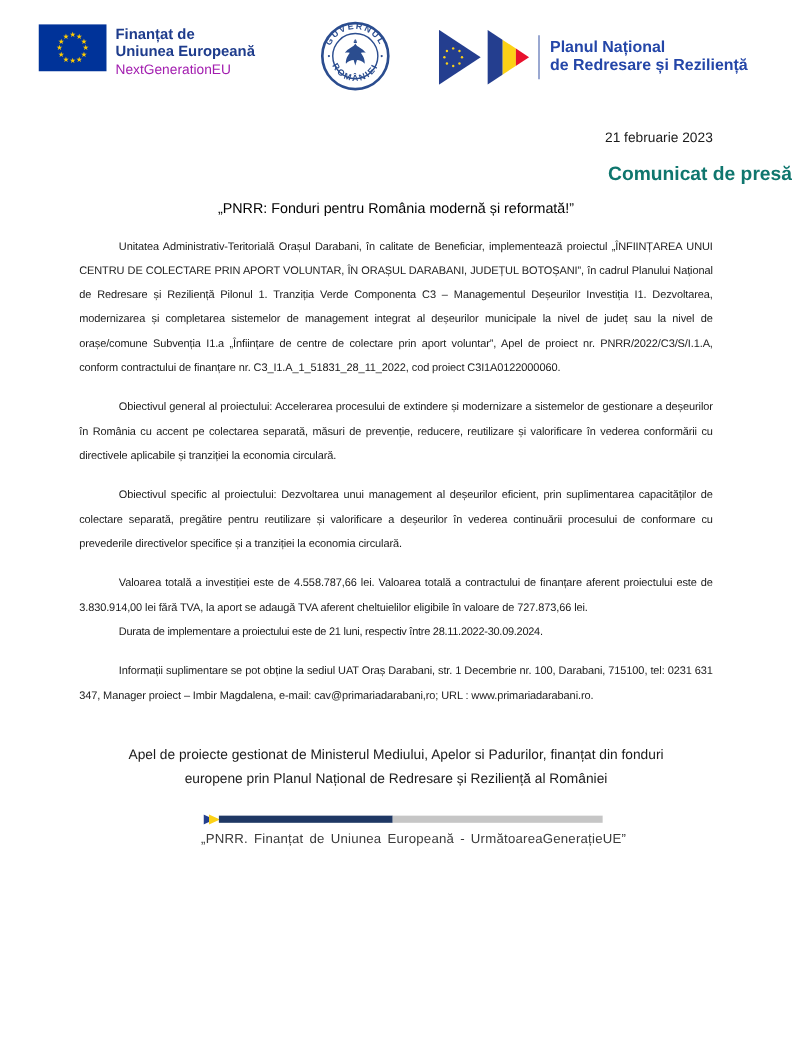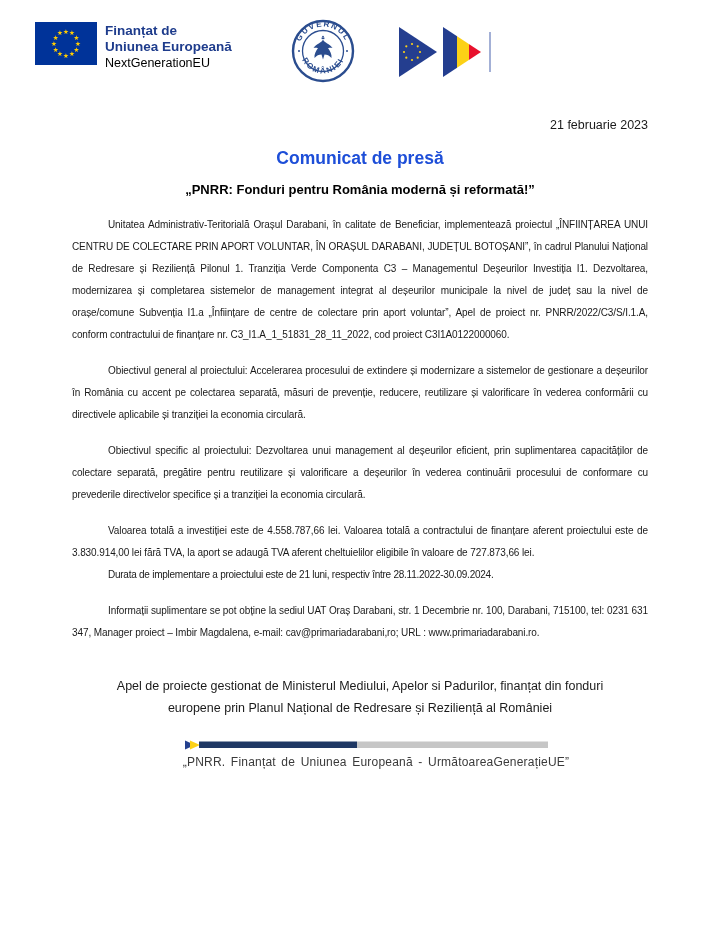--- a/index.html
+++ b/index.html
@@ -6,28 +6,28 @@
   .page {
     width:720px; height:949px; margin:0 auto; background:#ffffff;
     font-family:"Liberation Sans", sans-serif; color:#1a1a1a;
     position:relative; overflow:hidden; box-sizing:border-box;
   }
   
   .header { position:relative; height:100px; }
   .eu-logo { position:absolute; left:35px; top:22px; display:flex; align-items:flex-start; gap:8px; }
   .eu-logo .txt { padding-top:1px; }
   .eu-logo .l1, .eu-logo .l2 { font-weight:bold; color:#1E3C8C; font-size:13.5px; line-height:16px; }
-  .eu-logo .l3 { color:#000000; font-size:12.5px; line-height:17px; }
+  .eu-logo .l3 { color:#a21caf; font-size:12.5px; line-height:17px; }
   .gov-emblem { position:absolute; left:291px; top:19px; width:64px; height:64px; }
   .pnrr-logo { position:absolute; left:399px; top:26px; display:flex; align-items:center; }
   .pnrr-logo .txt { margin-left:6px; font-weight:bold; color:#2446A8; font-size:14.5px; line-height:17.5px; }
   
   .date { margin:18px 72px 0 0; text-align:right; font-size:12.5px; }
-  .title { margin:16px 0 0; text-align:center; font-size:17.5px; font-weight:bold; color:#1d4ed8; }
-  .subtitle { margin:13px 0 0; text-align:center; font-size:13px; font-weight:bold; color:#000; }
+  .title { margin:16px 0 0; text-align:right; font-size:17.5px; font-weight:bold; color:#0f766e; }
+  .subtitle { margin:13px 0 0; text-align:center; font-size:13px; font-weight:normal; color:#000; }
   .content { margin:17px 72px 0; }
   p.body {
     font-size:10px; line-height:22px; letter-spacing:-0.1px;
     text-align:justify; text-indent:36px; margin:0 0 14px;
   }
   p.body.tight { margin-bottom:0; }
   p.body.one-line { letter-spacing:-0.25px; }
   p.note { text-align:center; font-size:12.5px; line-height:22px; margin:13px auto; }
   .note-1 { max-width:505px; margin-top:31px !important; }
   .note-2 { max-width:595px; margin-top:14px !important; }
@@ -111,20 +111,24 @@
               <polygon points="44,1 82,26 44,51"></polygon>
             </clipPath>
         </defs>
         <g clip-path="url(#triClip)">
           <rect x="44" y="0" width="14" height="52" fill="#243E8F"></rect>
           <rect x="58" y="0" width="12" height="52" fill="#FCD116"></rect>
           <rect x="70" y="0" width="12" height="52" fill="#E8112D"></rect>
         </g>
         <line x1="91" y1="6" x2="91" y2="46" stroke="#8596C8" stroke-width="1.5"></line>
       </svg>
+      <div class="txt">
+        <div>Planul Național</div>
+        <div>de Redresare și Reziliență</div>
+      </div>
     </div>
 
   </div>
 
   <div class="date">21 februarie 2023</div>
 
   <h1 class="title">Comunicat de presă</h1>
 
   <h2 class="subtitle">„PNRR: Fonduri pentru România modernă și reformată!”</h2>
 

